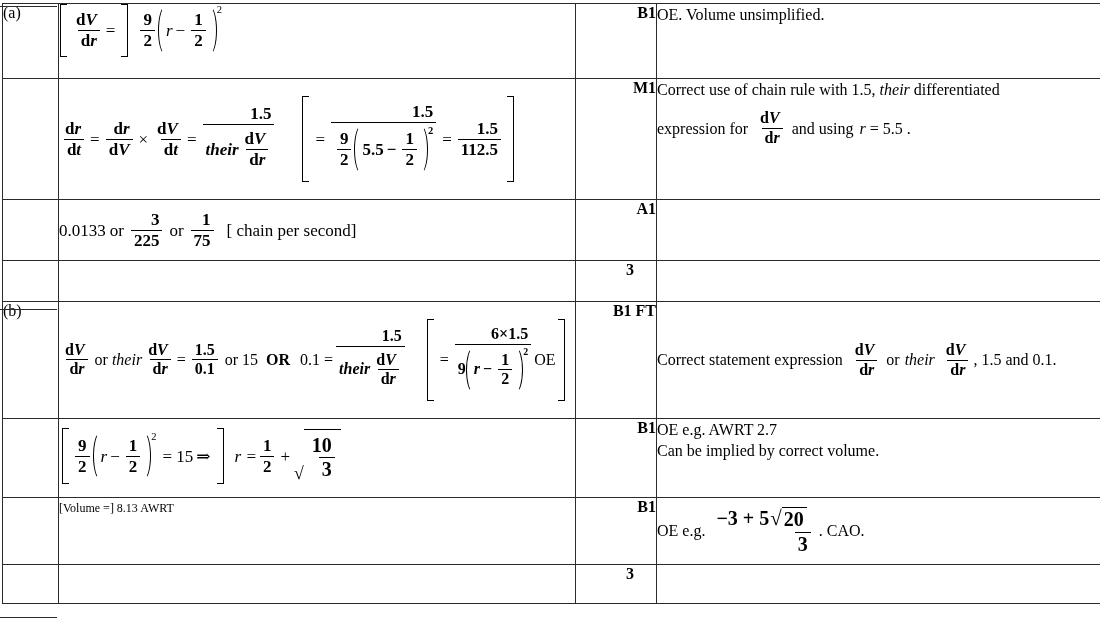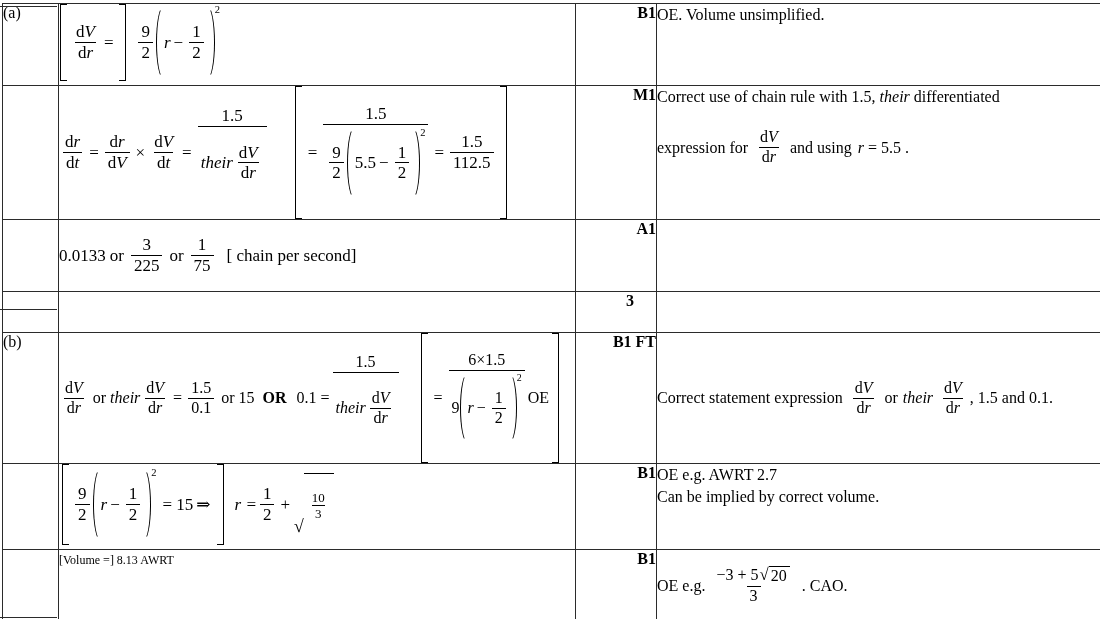--- a/index.html
+++ b/index.html
@@ -76,28 +76,29 @@
   }
   .it  { font-style: italic; }
   .up  { font-style: normal; }
   .op { padding: 0 3px; }
   .txt { font-style: normal; padding: 0 4px; }
 
   
   .frac {
     display: inline-flex;
     flex-direction: column;
-    align-items: center;
+    align-items: flex-end;
     vertical-align: middle;
-    margin: 16px 3px;
+    margin: 4px 3px;
     line-height: 1.05;
+    font-weight: bold;
   }
   .frac > .num { padding: 0 3px 1px 3px; }
   .frac > .den { border-top: 1.2px solid #000; padding: 1px 3px 0 3px; }
-  .frac.small { font-size: 13px; }
+  .frac.small { font-size: 20px; }
   .sq {
     display: inline-flex;
     align-items: stretch;
     padding: 0 1px;
   }
   .sq > .bar {
     width: 6px;
     border-top: 1.2px solid #000;
     border-bottom: 1.2px solid #000;
   }
@@ -468,21 +469,21 @@
 
     <tr>
       <td class="lab blank">&nbsp;</td>
       <td class="work" style="height:66px">
         <span class="m up" style="font-size:12px">[Volume =]  8.13 AWRT</span>
       </td>
       <td class="mark">B1</td>
       <td class="cmt mid">
         <span style="display:flex;align-items:center">
           <span>OE e.g.</span>
-          <span class="m" style="font-size:16px;margin:0 5px">
+          <span class="m" style="font-size:20px;margin:0 5px">
             <span class="frac">
               <span class="num">
                 <span style="display:inline-flex;align-items:center">
                   <span>−3 + 5</span>
                   <span class="rad">
                     <span class="sign">√</span>
                     <span class="body">20</span>
                   </span>
                 </span>
               </span>

